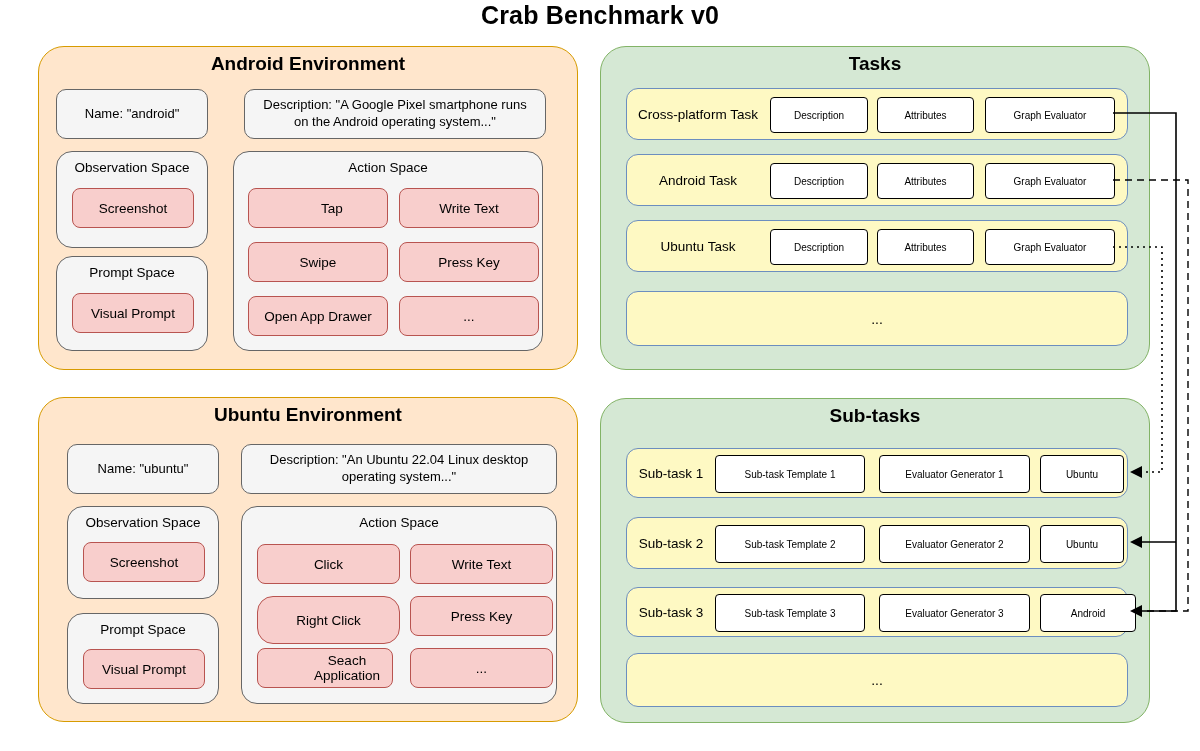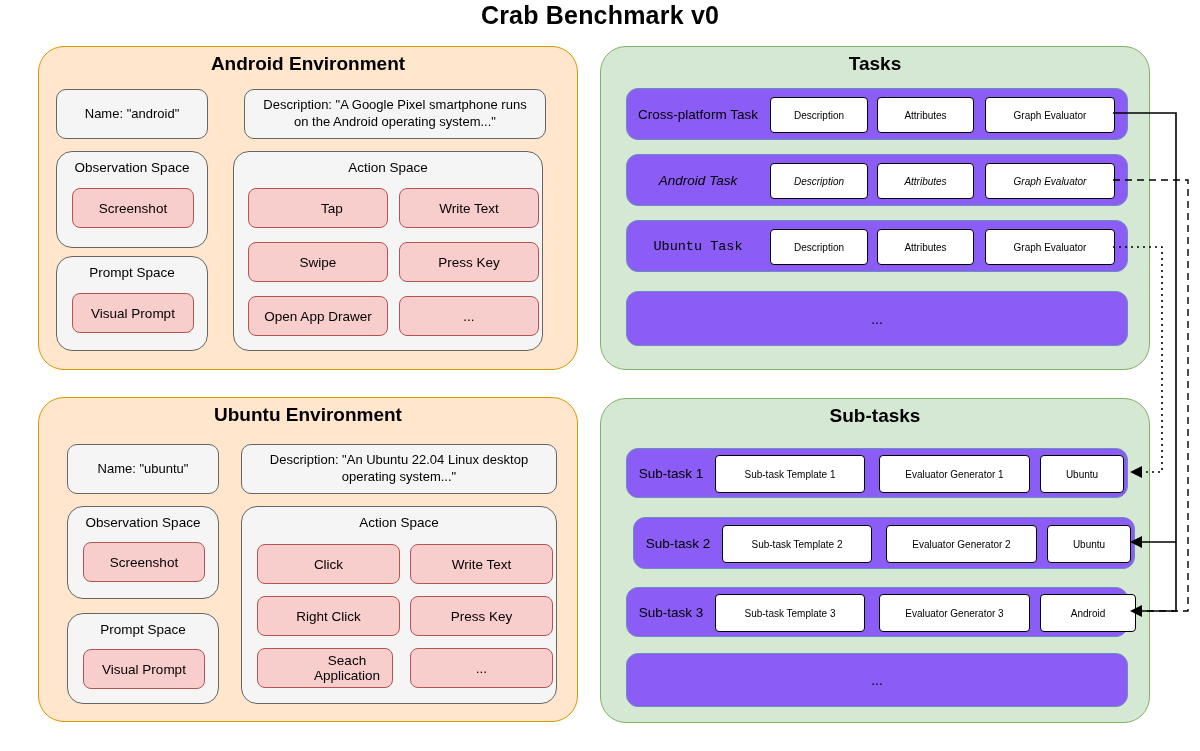--- a/index.html
+++ b/index.html
@@ -29,21 +29,21 @@
   }
   .space-label{
     position:absolute;top:8px;left:0;width:100%;text-align:center;font-size:13.5px;
   }
   .pink-btn{
     position:absolute;background:#F8CECC;border:1px solid #B85450;border-radius:8px;
     box-sizing:border-box;display:flex;align-items:center;justify-content:center;
     text-align:center;font-size:13.5px;
   }
   .blue-row{
-    position:absolute;background:#8b5cf6;border:1px solid #6C8EBF;border-radius:12px;
+    position:absolute;background:#fef9c3;border:1px solid #6C8EBF;border-radius:12px;
     box-sizing:border-box;
   }
   .row-label{
     position:absolute;top:0;height:100%;display:flex;align-items:center;
     justify-content:center;text-align:center;font-size:13.5px;
   }
   .white-box{
     position:absolute;background:#ffffff;border:1.6px solid #000000;border-radius:4px;
     box-sizing:border-box;display:flex;align-items:center;justify-content:center;
     text-align:center;font-size:10px;
@@ -98,65 +98,65 @@
 
     <div class="container-box" style="left:28px;top:215px;width:152px;height:91px;">
       <div class="space-label">Prompt Space</div>
       <div class="pink-btn" style="left:15px;top:35px;width:122px;height:40px;">Visual Prompt</div>
     </div>
 
     <div class="container-box" style="left:202px;top:108px;width:316px;height:198px;">
       <div class="space-label">Action Space</div>
       <div class="pink-btn" style="left:15px;top:37px;width:143px;height:40px;">Click</div>
       <div class="pink-btn" style="left:168px;top:37px;width:143px;height:40px;">Write Text</div>
-      <div class="pink-btn" style="left:15px;top:89px;width:143px;height:40px;">Right Click</div>
+      <div class="pink-btn" style="left:15px;top:89px;width:143px;height:48px;border-radius:16px;">Right Click</div>
       <div class="pink-btn" style="left:168px;top:89px;width:143px;height:40px;">Press Key</div>
       <div class="pink-btn" style="left:15px;top:141px;width:136px;height:40px;padding-left:44px;">Seach Application</div>
       <div class="pink-btn" style="left:168px;top:141px;width:143px;height:40px;">...</div>
     </div>
   </div>
 
   <div class="panel green" style="left:600px;top:46px;width:550px;height:324px;">
     <div class="panel-title">Tasks</div>
 
     <div class="blue-row" style="left:25px;top:41px;width:502px;height:52px;">
       <div class="row-label" style="left:0;width:142px;">Cross-platform Task</div>
       <div class="white-box" style="left:143px;top:8px;width:98px;height:36px;">Description</div>
       <div class="white-box" style="left:250px;top:8px;width:97px;height:36px;">Attributes</div>
       <div class="white-box" style="left:358px;top:8px;width:130px;height:36px;">Graph Evaluator</div>
     </div>
 
-    <div class="blue-row" style="left:25px;top:107px;width:502px;height:52px;font-style:italic;">
+    <div class="blue-row" style="left:25px;top:107px;width:502px;height:52px;">
       <div class="row-label" style="left:0;width:142px;">Android Task</div>
       <div class="white-box" style="left:143px;top:8px;width:98px;height:36px;">Description</div>
       <div class="white-box" style="left:250px;top:8px;width:97px;height:36px;">Attributes</div>
       <div class="white-box" style="left:358px;top:8px;width:130px;height:36px;">Graph Evaluator</div>
     </div>
 
     <div class="blue-row" style="left:25px;top:173px;width:502px;height:52px;">
-      <div class="row-label" style="left:0;width:142px;font-family:Liberation Mono, monospace;">Ubuntu Task</div>
+      <div class="row-label" style="left:0;width:142px;">Ubuntu Task</div>
       <div class="white-box" style="left:143px;top:8px;width:98px;height:36px;">Description</div>
       <div class="white-box" style="left:250px;top:8px;width:97px;height:36px;">Attributes</div>
       <div class="white-box" style="left:358px;top:8px;width:130px;height:36px;">Graph Evaluator</div>
     </div>
 
     <div class="blue-row ellipsis-row" style="left:25px;top:244px;width:502px;height:55px;">...</div>
   </div>
 
   <div class="panel green" style="left:600px;top:398px;width:550px;height:325px;">
     <div class="panel-title">Sub-tasks</div>
 
     <div class="blue-row" style="left:25px;top:49px;width:502px;height:50px;">
       <div class="row-label" style="left:0;width:88px;">Sub-task 1</div>
       <div class="white-box" style="left:88px;top:6px;width:150px;height:38px;">Sub-task Template 1</div>
       <div class="white-box" style="left:252px;top:6px;width:151px;height:38px;">Evaluator Generator 1</div>
       <div class="white-box" style="left:413px;top:6px;width:84px;height:38px;">Ubuntu</div>
     </div>
 
-    <div class="blue-row" style="left:32px;top:118px;width:502px;height:52px;">
+    <div class="blue-row" style="left:25px;top:118px;width:502px;height:52px;">
       <div class="row-label" style="left:0;width:88px;">Sub-task 2</div>
       <div class="white-box" style="left:88px;top:7px;width:150px;height:38px;">Sub-task Template 2</div>
       <div class="white-box" style="left:252px;top:7px;width:151px;height:38px;">Evaluator Generator 2</div>
       <div class="white-box" style="left:413px;top:7px;width:84px;height:38px;">Ubuntu</div>
     </div>
 
     <div class="blue-row" style="left:25px;top:188px;width:502px;height:50px;">
       <div class="row-label" style="left:0;width:88px;">Sub-task 3</div>
       <div class="white-box" style="left:88px;top:6px;width:150px;height:38px;">Sub-task Template 3</div>
       <div class="white-box" style="left:252px;top:6px;width:151px;height:38px;">Evaluator Generator 3</div>

